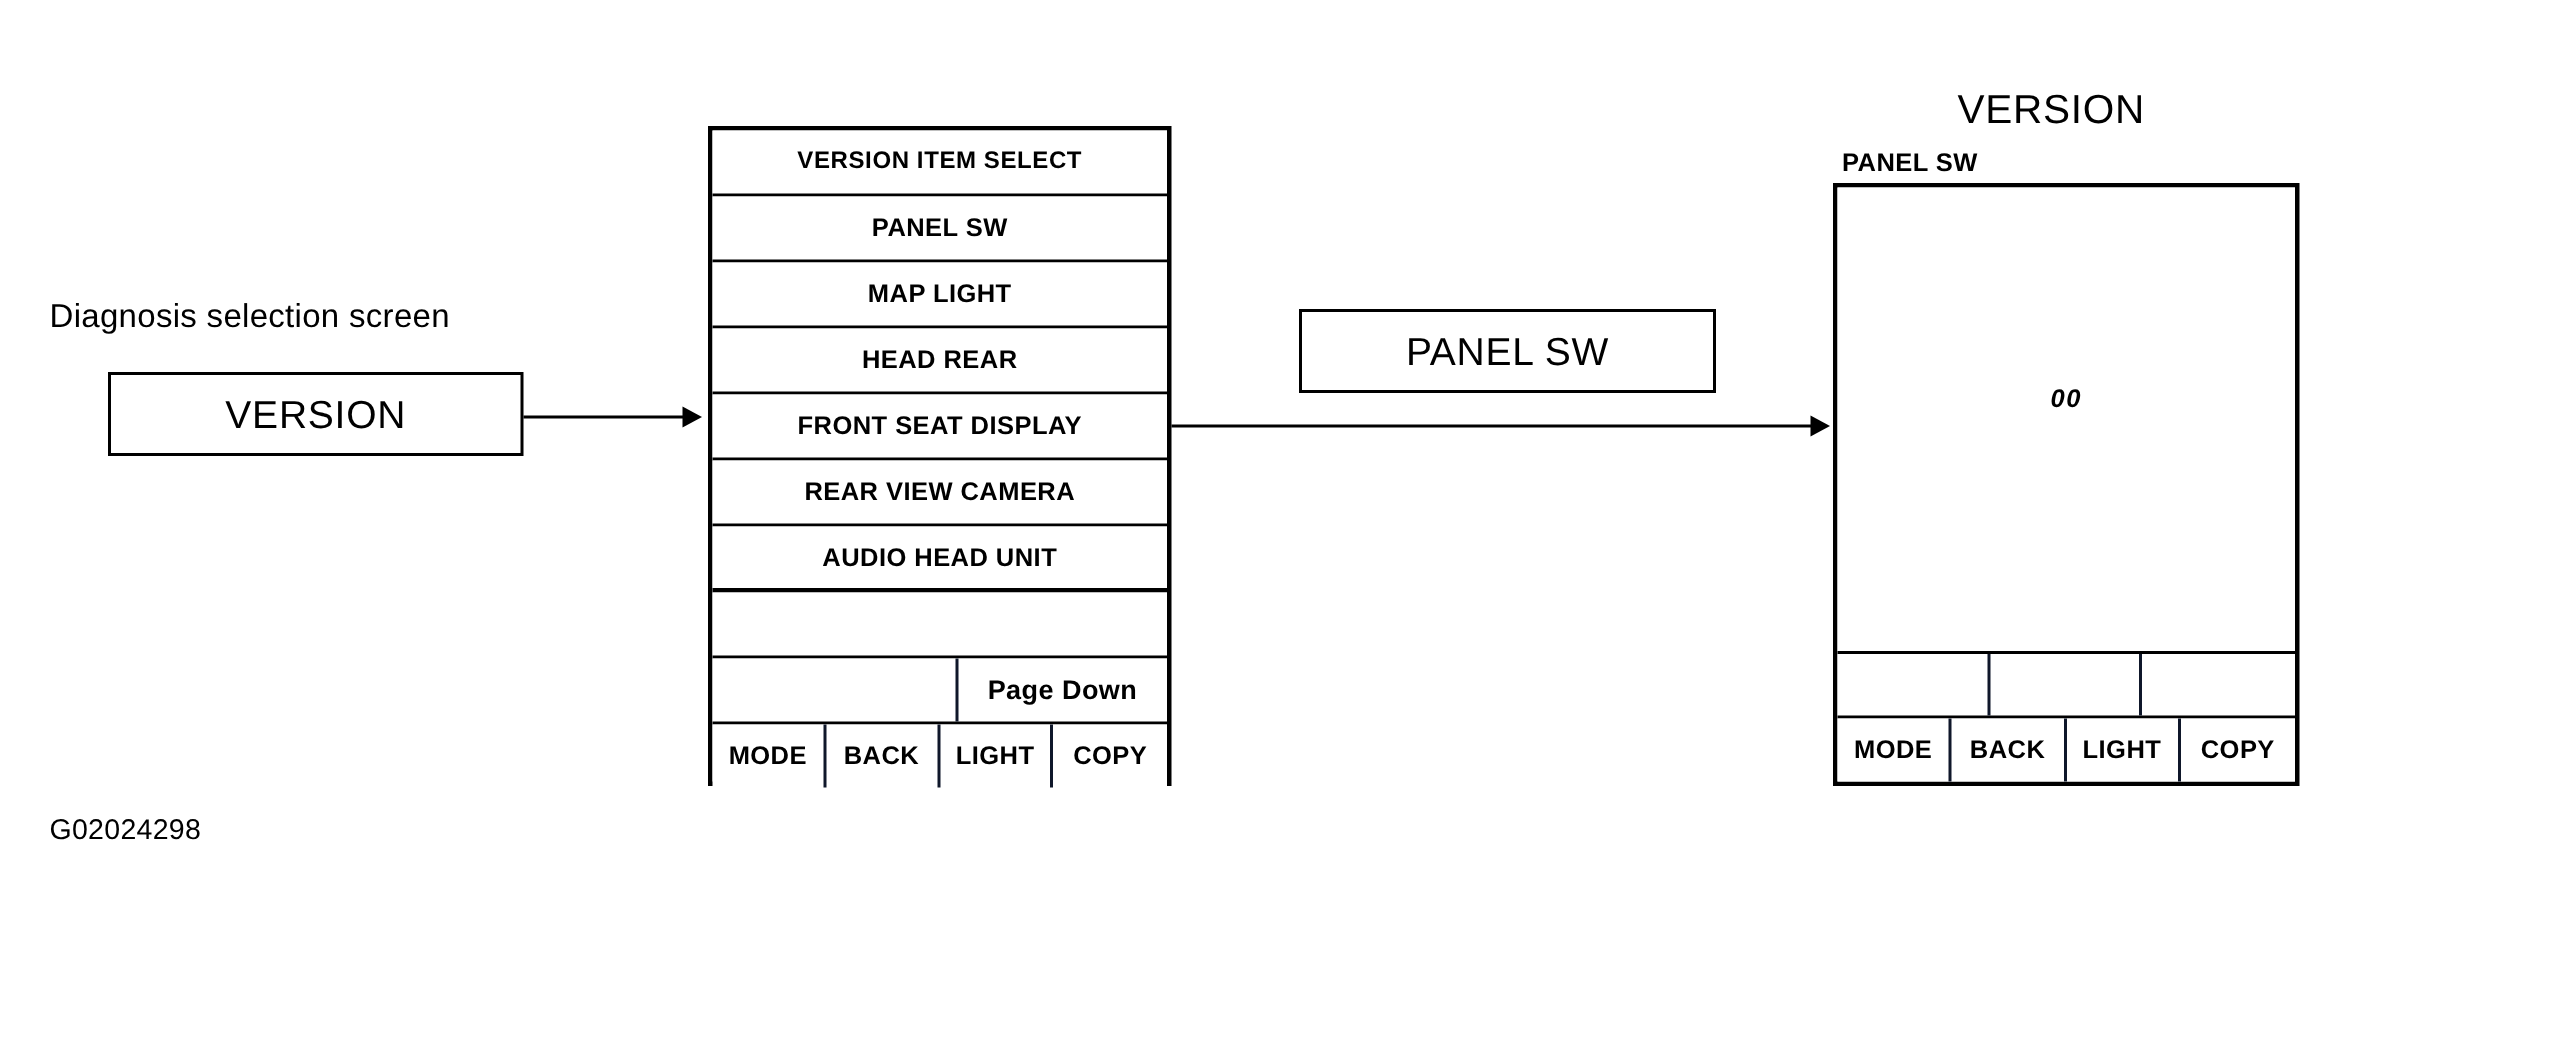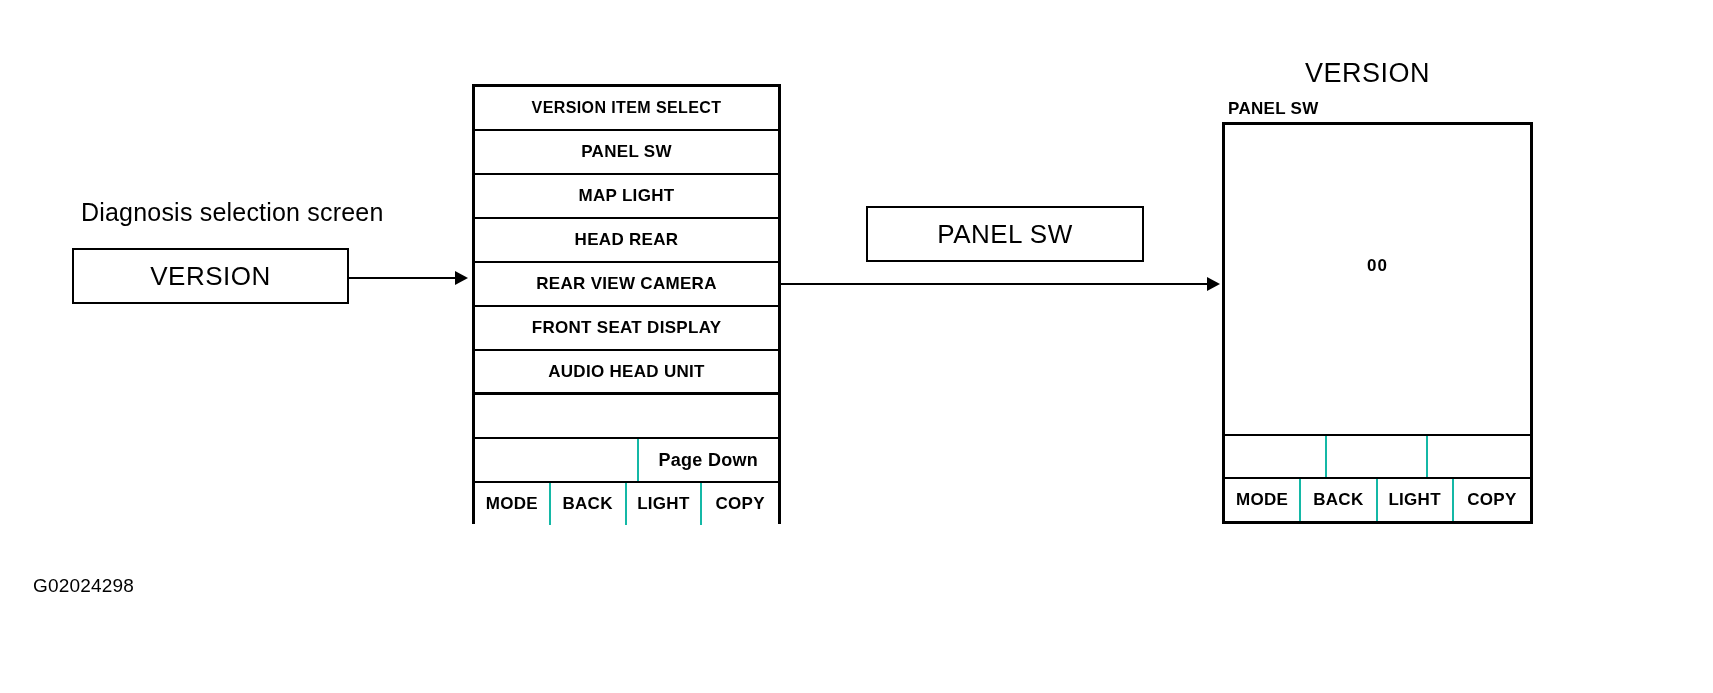--- a/index.html
+++ b/index.html
@@ -33,31 +33,29 @@
   .label-bold {
     font-family: "Liberation Sans", sans-serif;
     font-weight: 700;
     white-space: nowrap;
   }
 
   
   #diagnosis-caption {
     left: 33px;
     top: 198px;
-    font-size: 25px;
-    margin-left: 48px;
+    font-size: 22px;
   }
 
   
   #figure-id {
     left: 33px;
     top: 543px;
     font-size: 19px;
     font-weight: 400;
-    margin-top: 32px;
   }
 
   
   #version-box {
     left: 72px;
     top: 248px;
     width: 277px;
     height: 56px;
     border: 2.5px solid #000;
     box-sizing: border-box;
@@ -118,21 +116,21 @@
     box-sizing: border-box;
     border-bottom: 2px solid #000;
     background: #fff;
   }
   .srow:last-child { border-bottom: none; }
   .scell {
     box-sizing: border-box;
     display: flex;
     align-items: center;
     justify-content: center;
-    border-right: 2px solid #14b8a6;
+    border-right: 2px solid #0f172a;
     font-size: 17px;
     font-weight: 700;
     letter-spacing: 0.3px;
     white-space: nowrap;
     overflow: hidden;
   }
   .scell:last-child { border-right: none; }
 
   
   #menu-screen {
@@ -169,20 +167,21 @@
     background: #fff;
   }
   #result-screen .value-text {
     position: absolute;
     left: 0; right: 0;
     top: 131px;
     text-align: center;
     font-size: 17px;
     font-weight: 700;
     letter-spacing: 1px;
+    font-style: italic;
   }
   #result-screen .triple-row { height: 43px; }
   #result-screen .triple-row .scell { width: 33.3333%; }
   #result-screen .print-row { height: 43px; }
   #result-screen .print-row .cell-blank { width: 53%; }
   #result-screen .print-row .cell-print { width: 47%; font-size: 17px; }
   #result-screen .btn-row { height: 42px; border-bottom: none; }
   #result-screen .btn-row .scell { width: 25%; font-size: 17px; }
 
   
@@ -227,25 +226,25 @@
 
     <div class="srow">
       <div class="scell full menu-item">MAP LIGHT</div>
     </div>
 
     <div class="srow">
       <div class="scell full menu-item">HEAD REAR</div>
     </div>
 
     <div class="srow">
+      <div class="scell full menu-item">FRONT SEAT DISPLAY</div>
+    </div>
+
+    <div class="srow">
       <div class="scell full menu-item">REAR VIEW CAMERA</div>
-    </div>
-
-    <div class="srow">
-      <div class="scell full menu-item">FRONT SEAT DISPLAY</div>
     </div>
 
     <div class="srow thick">
       <div class="scell full menu-item">AUDIO HEAD UNIT</div>
     </div>
 
     <div class="srow blank-row">
       <div class="scell full"></div>
     </div>
 

